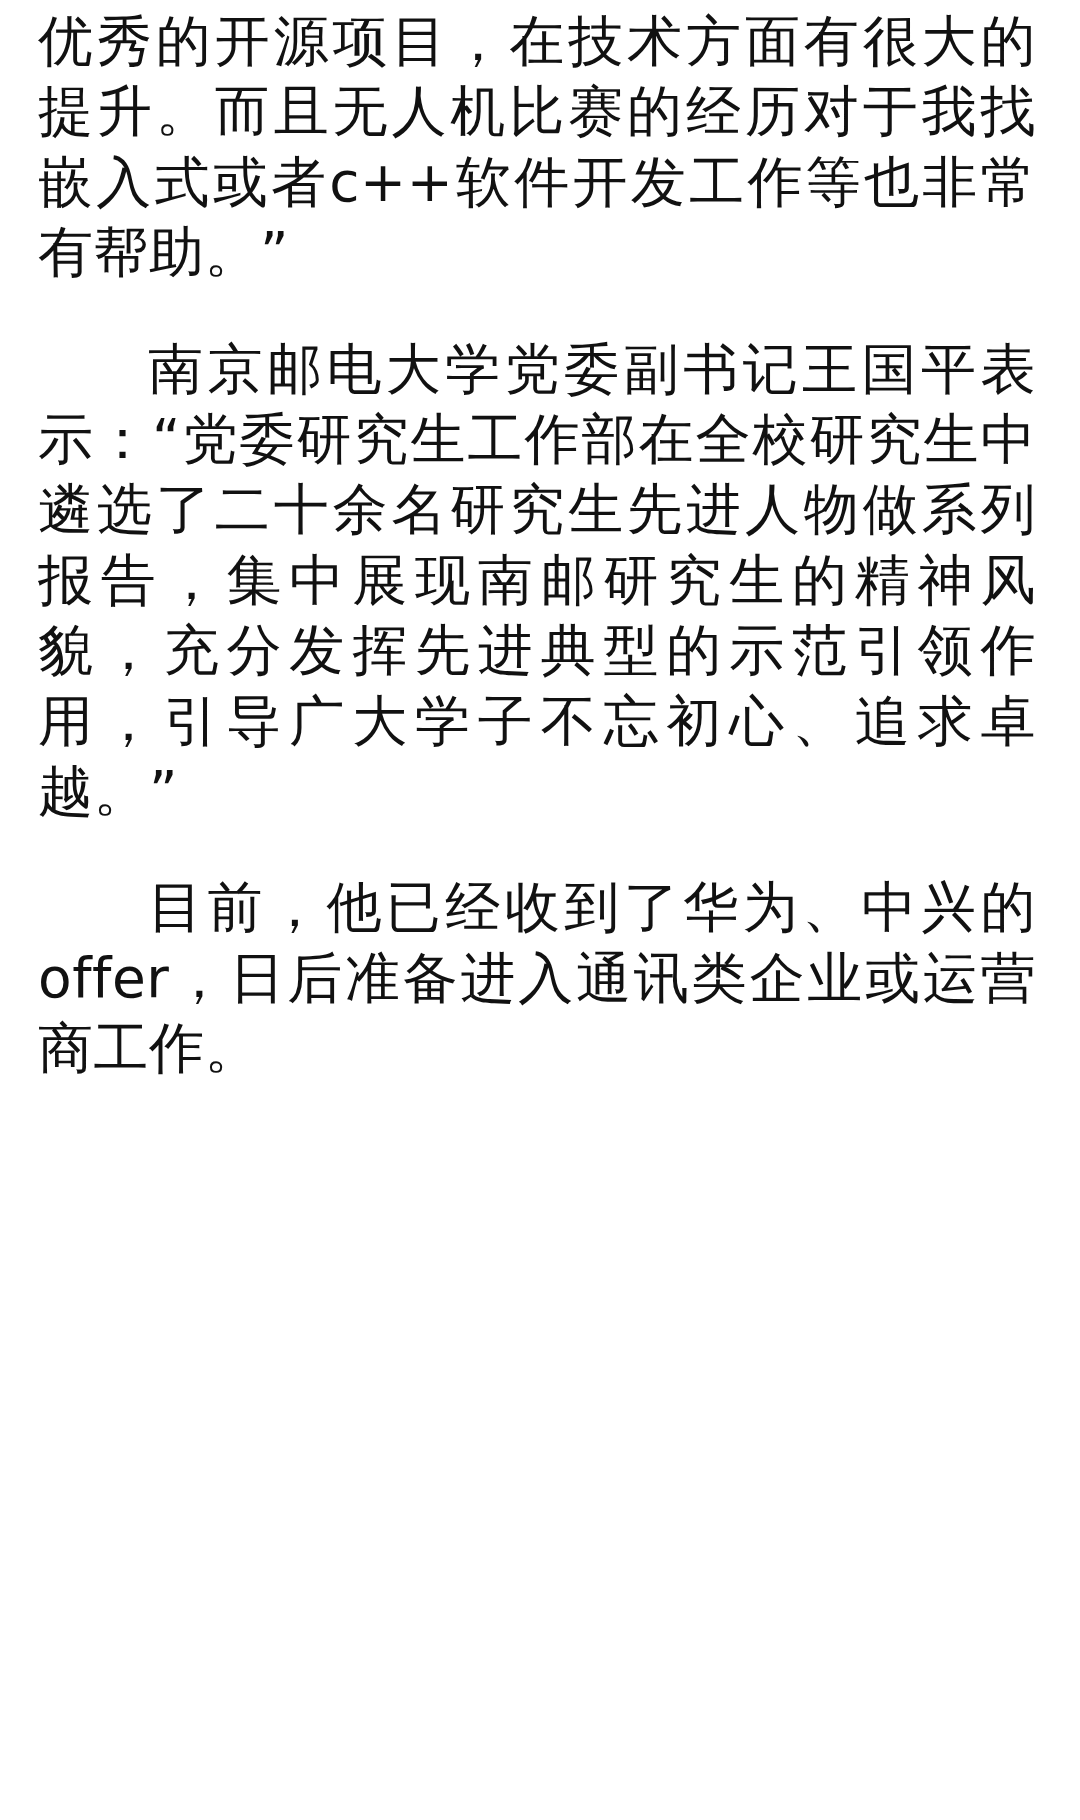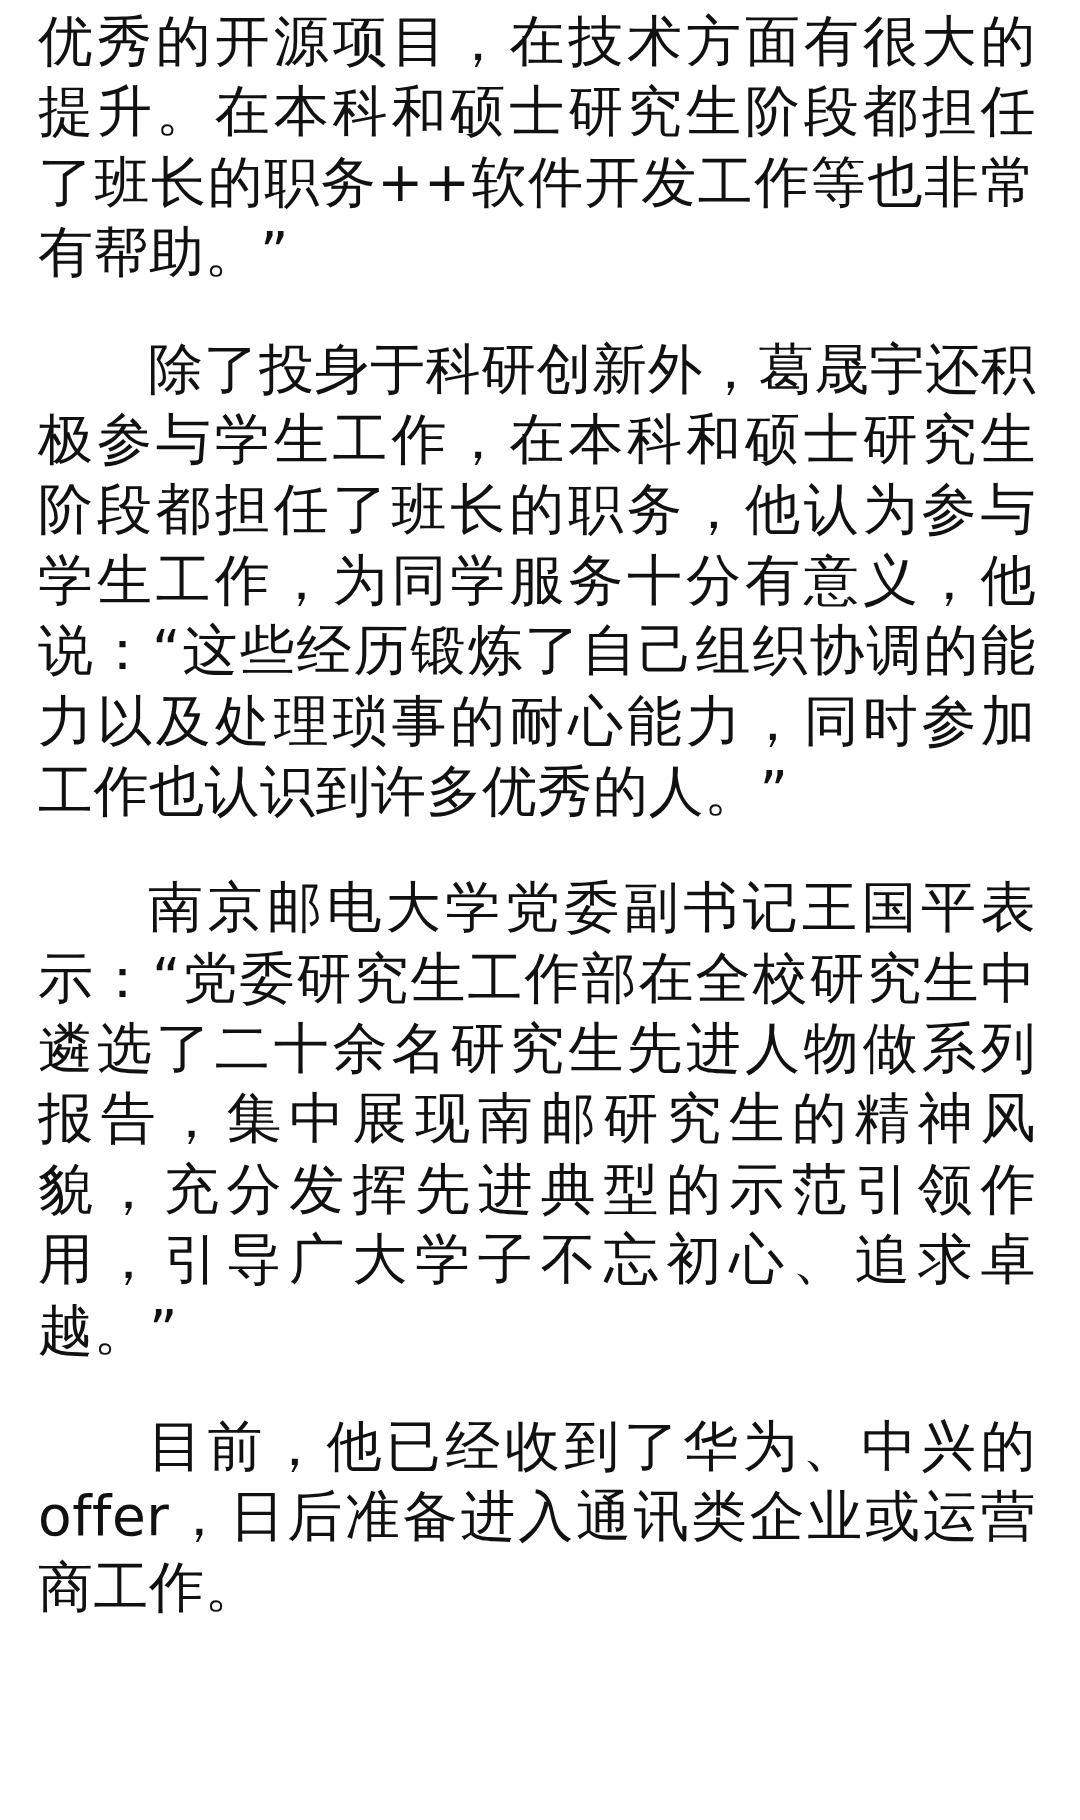--- a/index.html
+++ b/index.html
@@ -33,17 +33,16 @@
     margin-top: 6px;
   }
   .para.indent {
     text-indent: 2em;
   }
 </style>
 </head>
 <body>
 
 <div class="article">
-  <p class="para first">优秀的开源项目，在技术方面有很大的提升。在本科和硕士研究生阶段都担任了班长的职务++软件开发工作等也非常有帮助。”</p>
-  <p class="para indent">除了投身于科研创新外，葛晟宇还积极参与学生工作，在本科和硕士研究生阶段都担任了班长的职务，他认为参与学生工作，为同学服务十分有意义，他说：“这些经历锻炼了自己组织协调的能力以及处理琐事的耐心能力，同时参加工作也认识到许多优秀的人。”</p>
+  <p class="para first">优秀的开源项目，在技术方面有很大的提升。而且无人机比赛的经历对于我找嵌入式或者c++软件开发工作等也非常有帮助。”</p>
   <p class="para indent">南京邮电大学党委副书记王国平表示：“党委研究生工作部在全校研究生中遴选了二十余名研究生先进人物做系列报告，集中展现南邮研究生的精神风貌，充分发挥先进典型的示范引领作用，引导广大学子不忘初心、追求卓越。”</p>
   <p class="para indent">目前，他已经收到了华为、中兴的offer，日后准备进入通讯类企业或运营商工作。</p>
 </div>
 
 </body></html>

